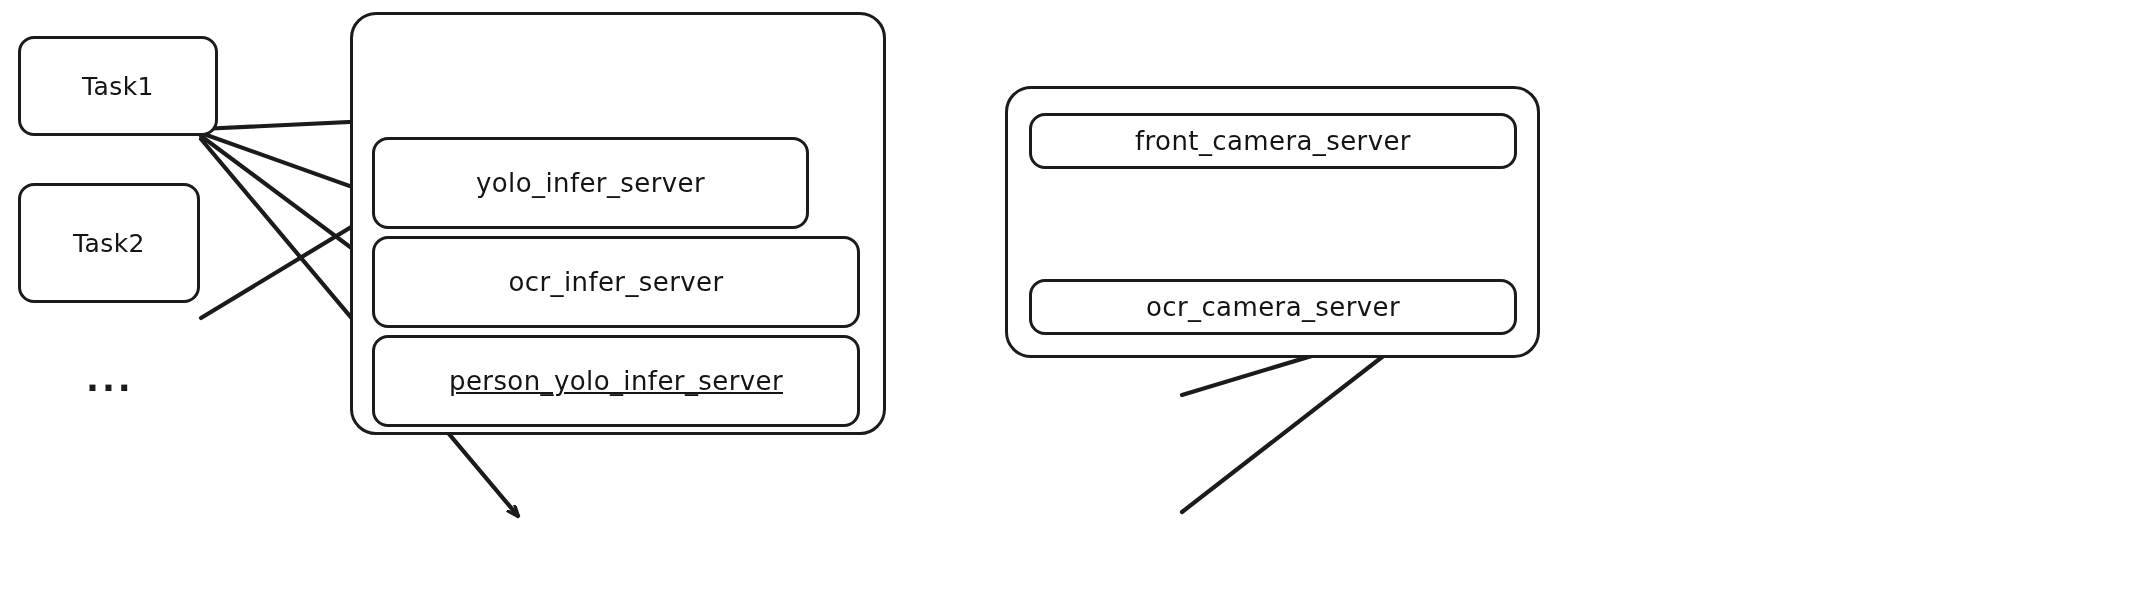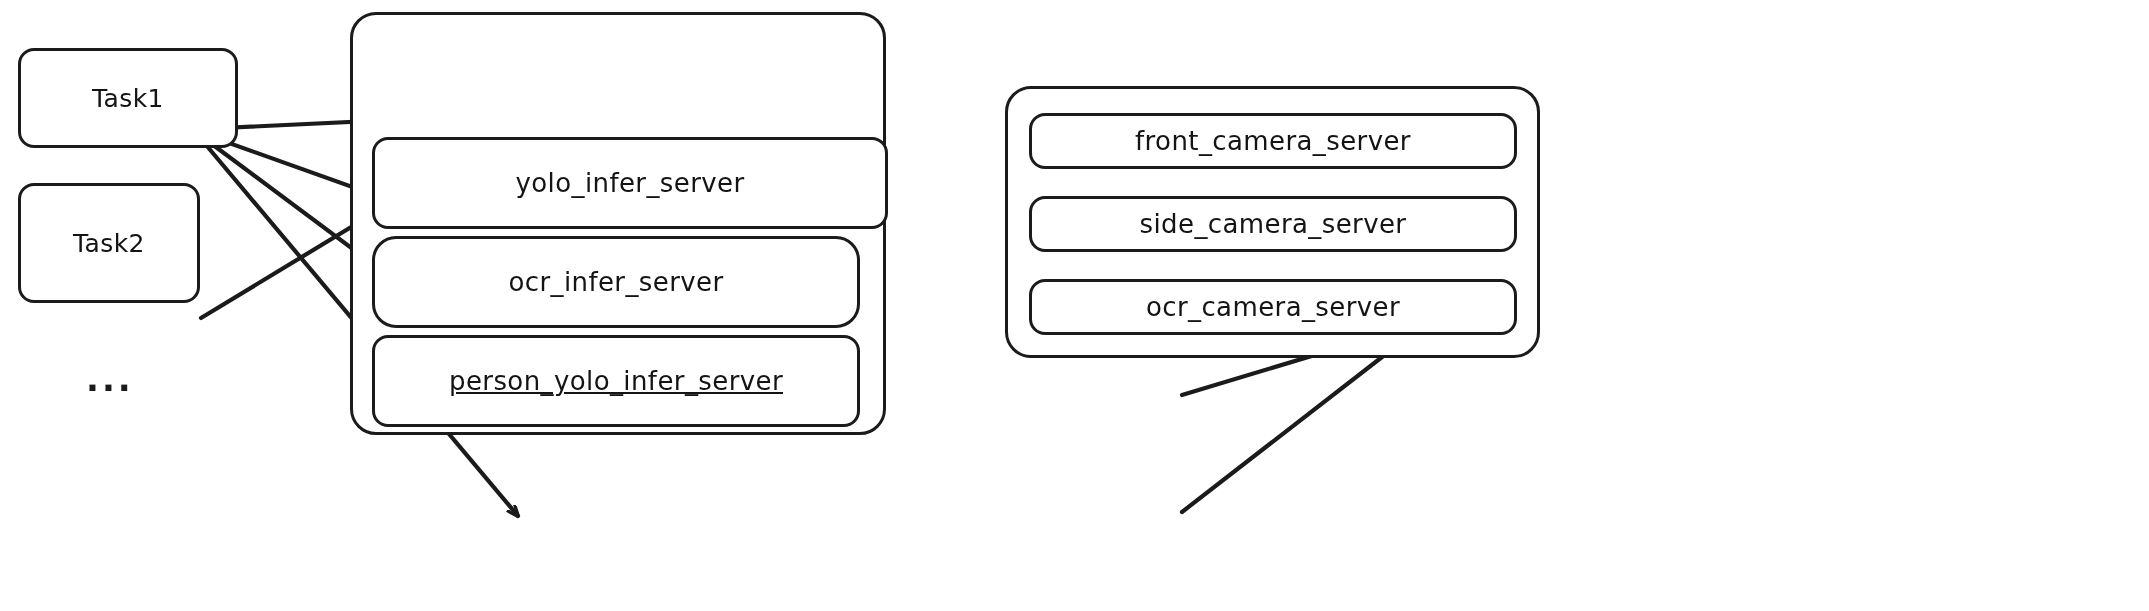--- a/index.html
+++ b/index.html
@@ -59,52 +59,49 @@
       <path d="M201,318 L518,126"></path>
 
       <path d="M1182,140 L1390,196"></path>
       <path d="M1182,250 L1390,208"></path>
       <path d="M1182,252 L1390,318"></path>
       <path d="M1182,395 L1398,330"></path>
       <path d="M1182,512 L1404,340"></path>
     </g>
   </svg>
 
-  <div class="node task" style="left:18px;top:48px;width:220px;height:100px;">
+  <div class="node task" style="left:18px;top:36px;width:200px;height:100px;">
     <span>Task1</span>
   </div>
 
   <div class="node task" style="left:18px;top:183px;width:182px;height:120px;">
     <span>Task2</span>
   </div>
 
   <div class="ellipsis" style="left:86px;top:362px;">...</div>
 
   <div class="group" style="left:350px;top:12px;width:536px;height:423px;"></div>
 
 
-  <div class="node" style="left:372px;top:137px;width:516px;height:92px;">
+  <div class="node" style="left:372px;top:137px;width:437px;height:92px;">
     <span>yolo_infer_server</span>
   </div>
 
-  <div class="node" style="left:372px;top:236px;width:488px;height:92px;border-radius:24px;">
+  <div class="node" style="left:372px;top:236px;width:488px;height:92px;">
     <span>ocr_infer_server</span>
   </div>
 
   <div class="node" style="left:372px;top:335px;width:488px;height:92px;text-decoration:underline;">
     <span>person_yolo_infer_server</span>
   </div>
 
   <div class="group" style="left:1005px;top:86px;width:535px;height:272px;"></div>
 
   <div class="node" style="left:1029px;top:113px;width:488px;height:56px;">
     <span>front_camera_server</span>
   </div>
 
-  <div class="node" style="left:1029px;top:196px;width:488px;height:56px;">
-    <span>side_camera_server</span>
-  </div>
 
   <div class="node" style="left:1029px;top:279px;width:488px;height:56px;">
     <span>ocr_camera_server</span>
   </div>
 
 </div>
 
 </body></html>

